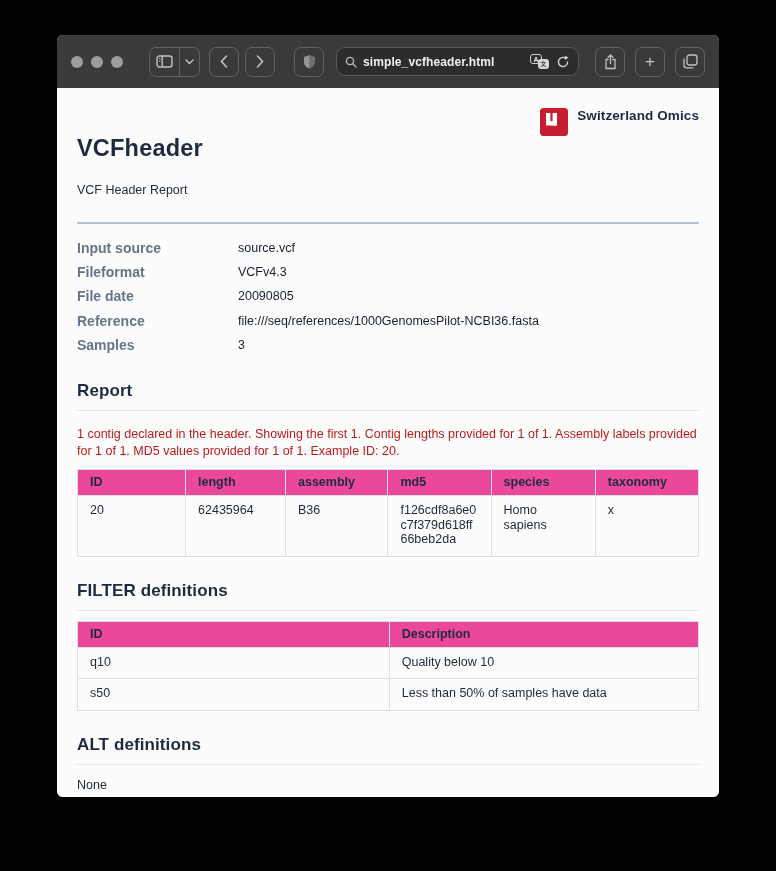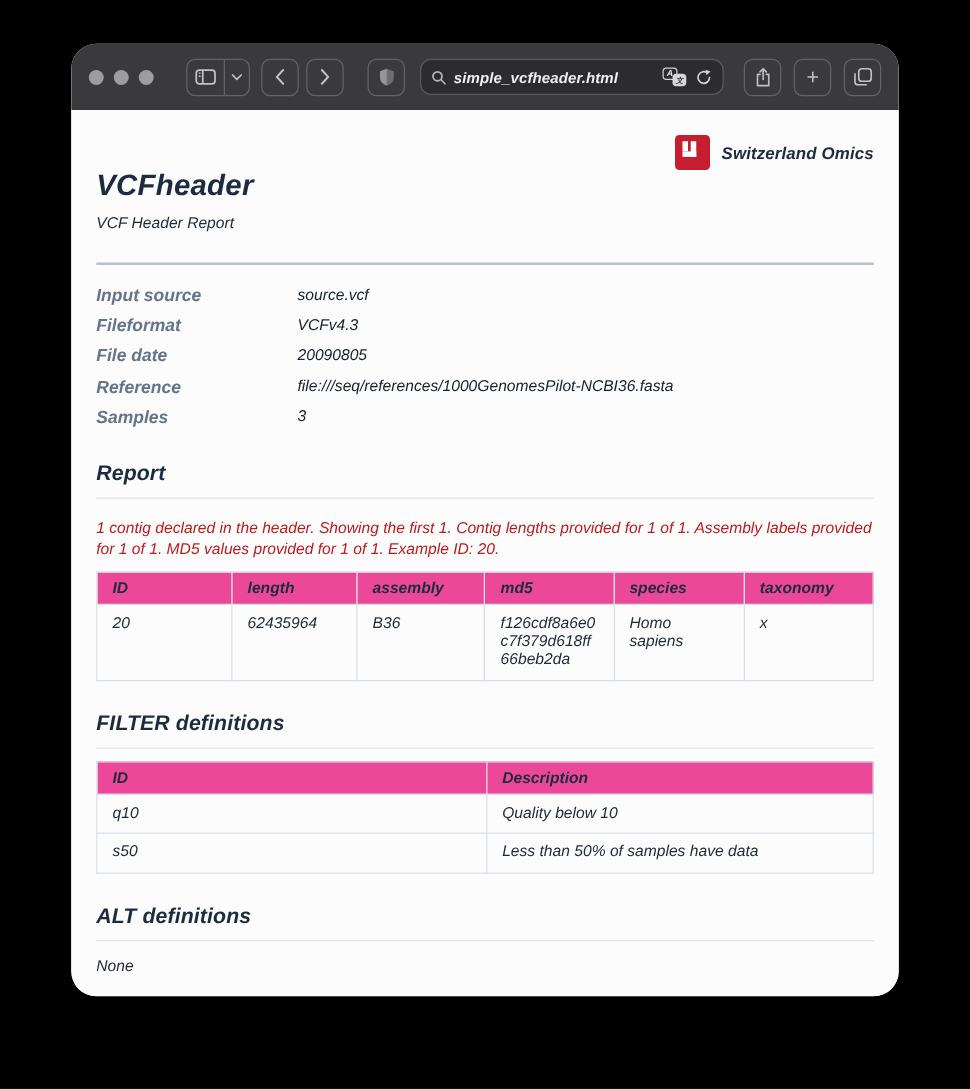--- a/index.html
+++ b/index.html
@@ -1,21 +1,20 @@
 <!DOCTYPE html>
 <html><head>
 <meta charset="utf-8">
 <style>
   * { box-sizing: border-box; margin: 0; padding: 0; }
   html,body { width: 776px; height: 871px; background: #000; font-family: "Liberation Sans", "DejaVu Sans", sans-serif; }
   .window {
     position: absolute; left: 57px; top: 35px; width: 662px; height: 762px;
-    border-radius: 20px; overflow: hidden; background: #fcfcfc;
+    border-radius: 6px; overflow: hidden; background: #fcfcfc;
     box-shadow: 0 10px 30px rgba(0,0,0,.6);
-    font-style: italic;
   }
   
   .titlebar {
     height: 53px; background: #3a3a3c; display: flex; align-items: center;
     padding: 0 14px; flex-shrink: 0;
   }
   .lights { display: flex; gap: 8px; margin-right: 26px; }
   .light { width: 12px; height: 12px; border-radius: 50%; background: #9d9d9f; }
   .tbtn {
     height: 30px; min-width: 30px; border: 1px solid #636365; border-radius: 7px;
@@ -43,24 +42,24 @@
   .t-bub2 {
     position: absolute; right: 0; bottom: 0; width: 11px; height: 10px; border-radius: 3px;
     background: #d6d6d8; color: #2c2c2e; font-size: 6px; font-weight: 700;
     display: flex; align-items: center; justify-content: center;
   }
   .rightbtns { margin-left: 16px; display: flex; gap: 10px; }
   .plus-glyph { font-size: 17px; font-weight: 400; line-height: 1; margin-top: -1px; }
   
   .page { height: 709px; background: #fcfcfc; overflow: hidden; }
   .content { position: relative; padding: 22px 20px 0; color: #1f2937; font-size: 12.5px; }
-  .brand { position: absolute; right: 20px; top: 20px; display: flex; align-items: center; gap: 9px; }
+  .brand { position: absolute; right: 20px; top: 20px; display: flex; align-items: flex-start; gap: 9px; }
   .brand-name { font-size: 13.5px; font-weight: 700; color: #1c2b40; letter-spacing: .1px; }
   h1.title { font-size: 23.5px; font-weight: 700; color: #1c2b40; margin-top: 25px; letter-spacing: .2px; }
-  .subtitle { margin-top: 9px; font-size: 12.5px; color: #1f2937; }
+  .subtitle { margin-top: 21px; font-size: 12.5px; color: #1f2937; }
   .divider { margin-top: 25px; border: 0; border-top: 2px solid #b6c2d1; }
   .kv { margin-top: 12px; }
   .kv-row { display: flex; line-height: 24.2px; }
   .kv-label { flex: 0 0 161px; color: #64748b; font-weight: 700; font-size: 14px; }
   .kv-value { color: #16202e; font-size: 12.5px; }
   h2.section { font-size: 17px; font-weight: 700; color: #1c2b40; margin-top: 24px;
     padding-bottom: 9px; border-bottom: 1px solid #dde3ec; letter-spacing: .1px; }
   .summary { margin-top: 15px; line-height: 16.5px; color: #b91c1c; }
   table { width: 100%; border-collapse: collapse; margin-top: 10px; font-size: 12.5px; }
   th, td { border: 1px solid #d9dfe7; text-align: left; vertical-align: top; padding: 5px 12px 6px; }

